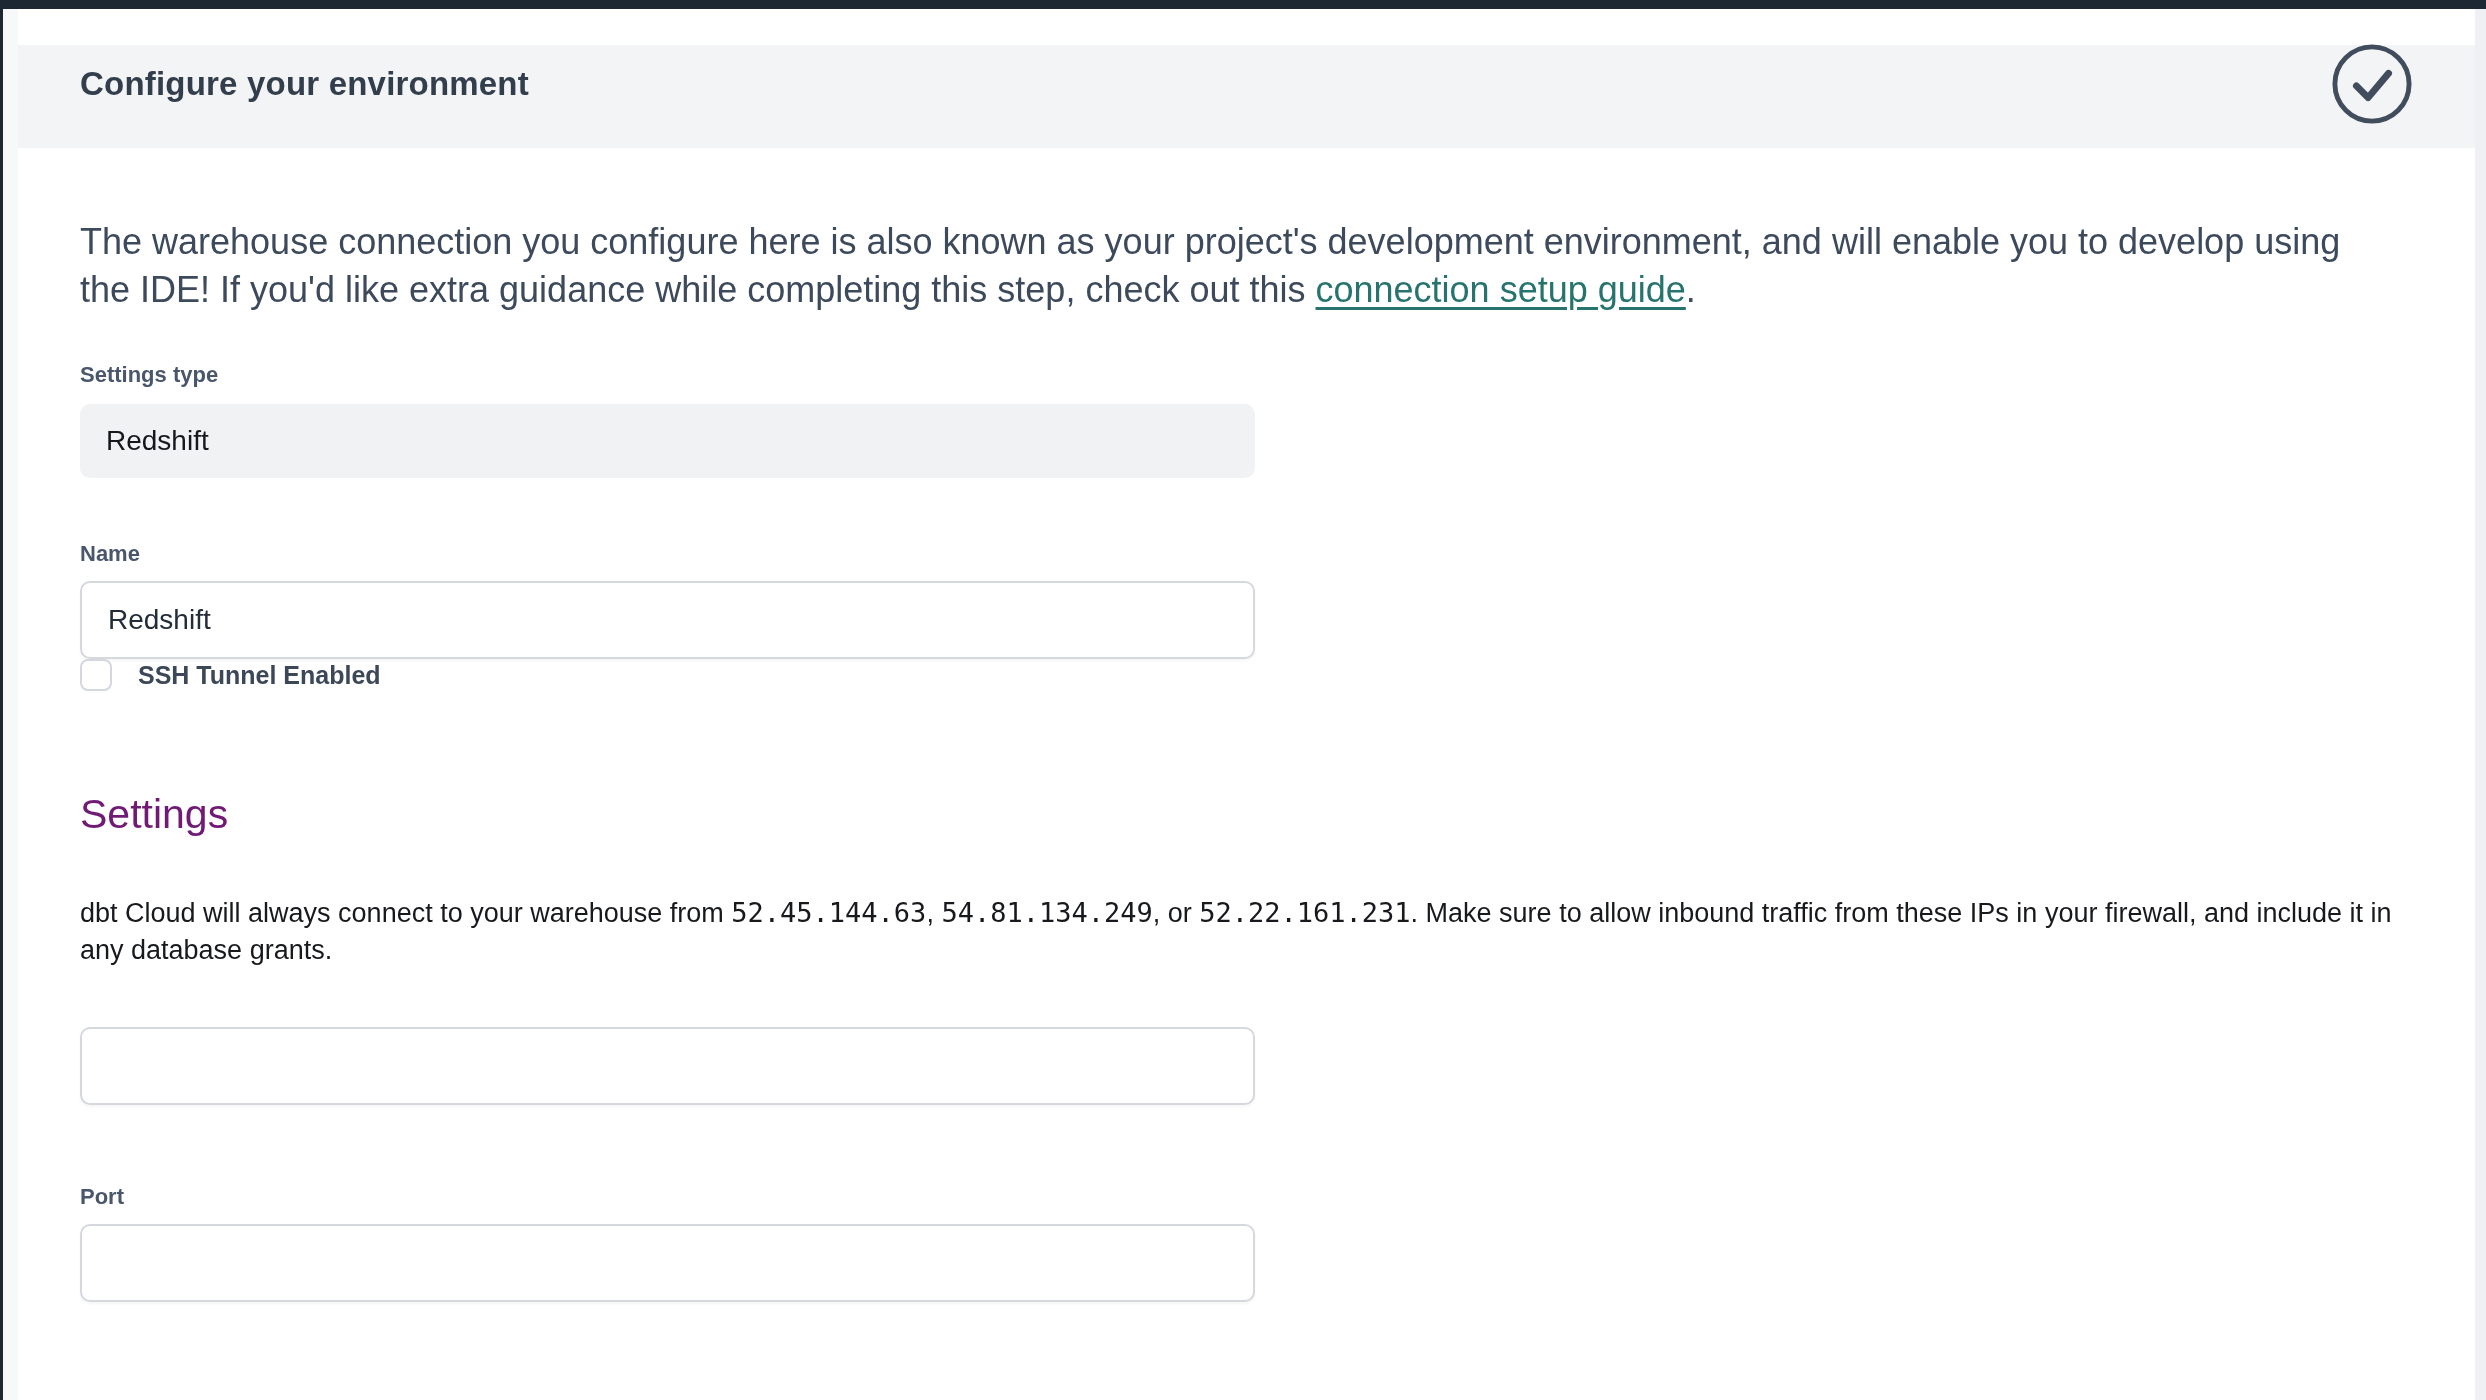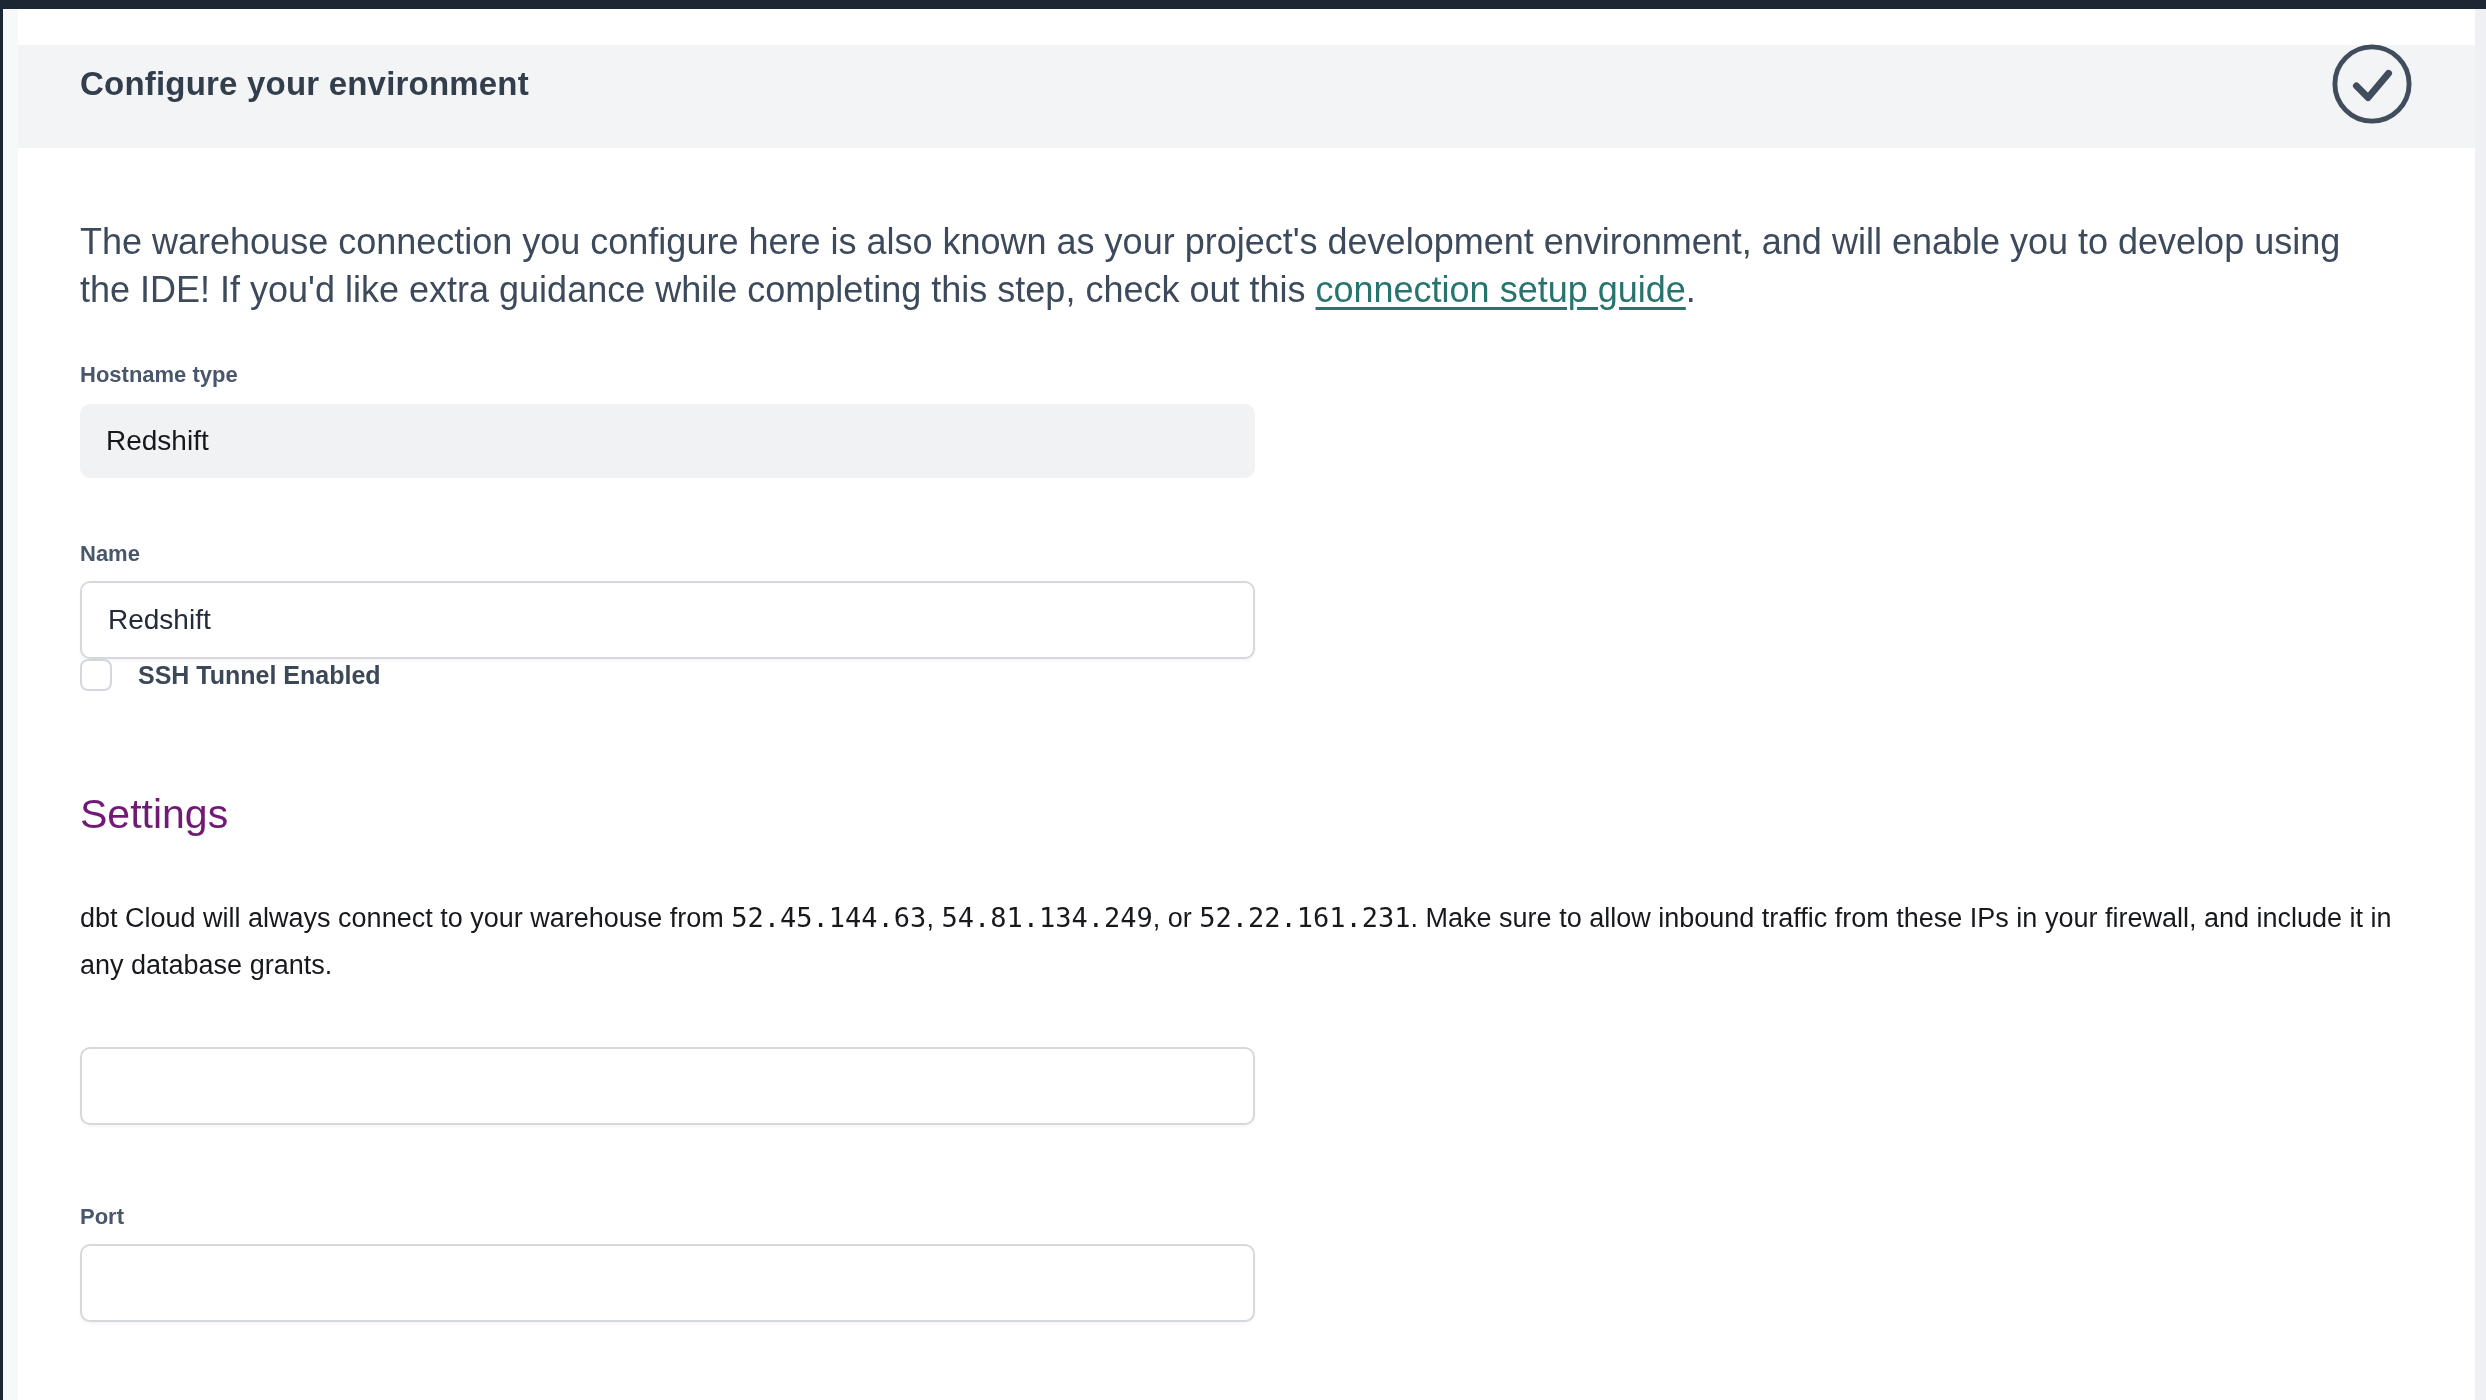--- a/index.html
+++ b/index.html
@@ -109,21 +109,21 @@
     font-size:41px;
     line-height:46px;
     font-weight:400;
     color:#701a75;
   }
 
   .settings-desc {
     margin-top:57px;
     width:2320px;
     font-size:27px;
-    line-height:47px;
+    line-height:37px;
     color:#17191d;
   }
   .settings-desc .code {
     font-family:"DejaVu Sans Mono", monospace;
     font-size:27px;
   }
 
   .group-hostname { margin-top:58px; }
   .group-port { margin-top:80px; }
 </style>
@@ -143,21 +143,21 @@
       <circle cx="42" cy="42" r="38" fill="none" stroke="#414c5c" stroke-width="5"></circle>
       <path d="M26 44 L38 56 L59 31" fill="none" stroke="#414c5c" stroke-width="7" stroke-linecap="round" stroke-linejoin="round"></path>
     </svg>
   </div>
 
   <div class="content">
 
     <p class="intro"><span>The warehouse connection you configure here is also known as your project's development environment, and will enable you to develop using the IDE! If you'd like extra guidance while completing this step, check out this </span><a href="#">connection setup guide</a><span>.</span></p>
 
     <div class="group-warehouse">
-      <label class="field-label">Hostname type</label>
+      <label class="field-label">Settings type</label>
       <div class="static-field">Redshift</div>
     </div>
 
     <div class="group-name">
       <label class="field-label">Name</label>
       <input class="text-input" type="text" value="Redshift" style="">
     </div>
 
     <div class="checkbox-row">
       <span class="checkbox" role="checkbox" aria-checked="false"></span>

